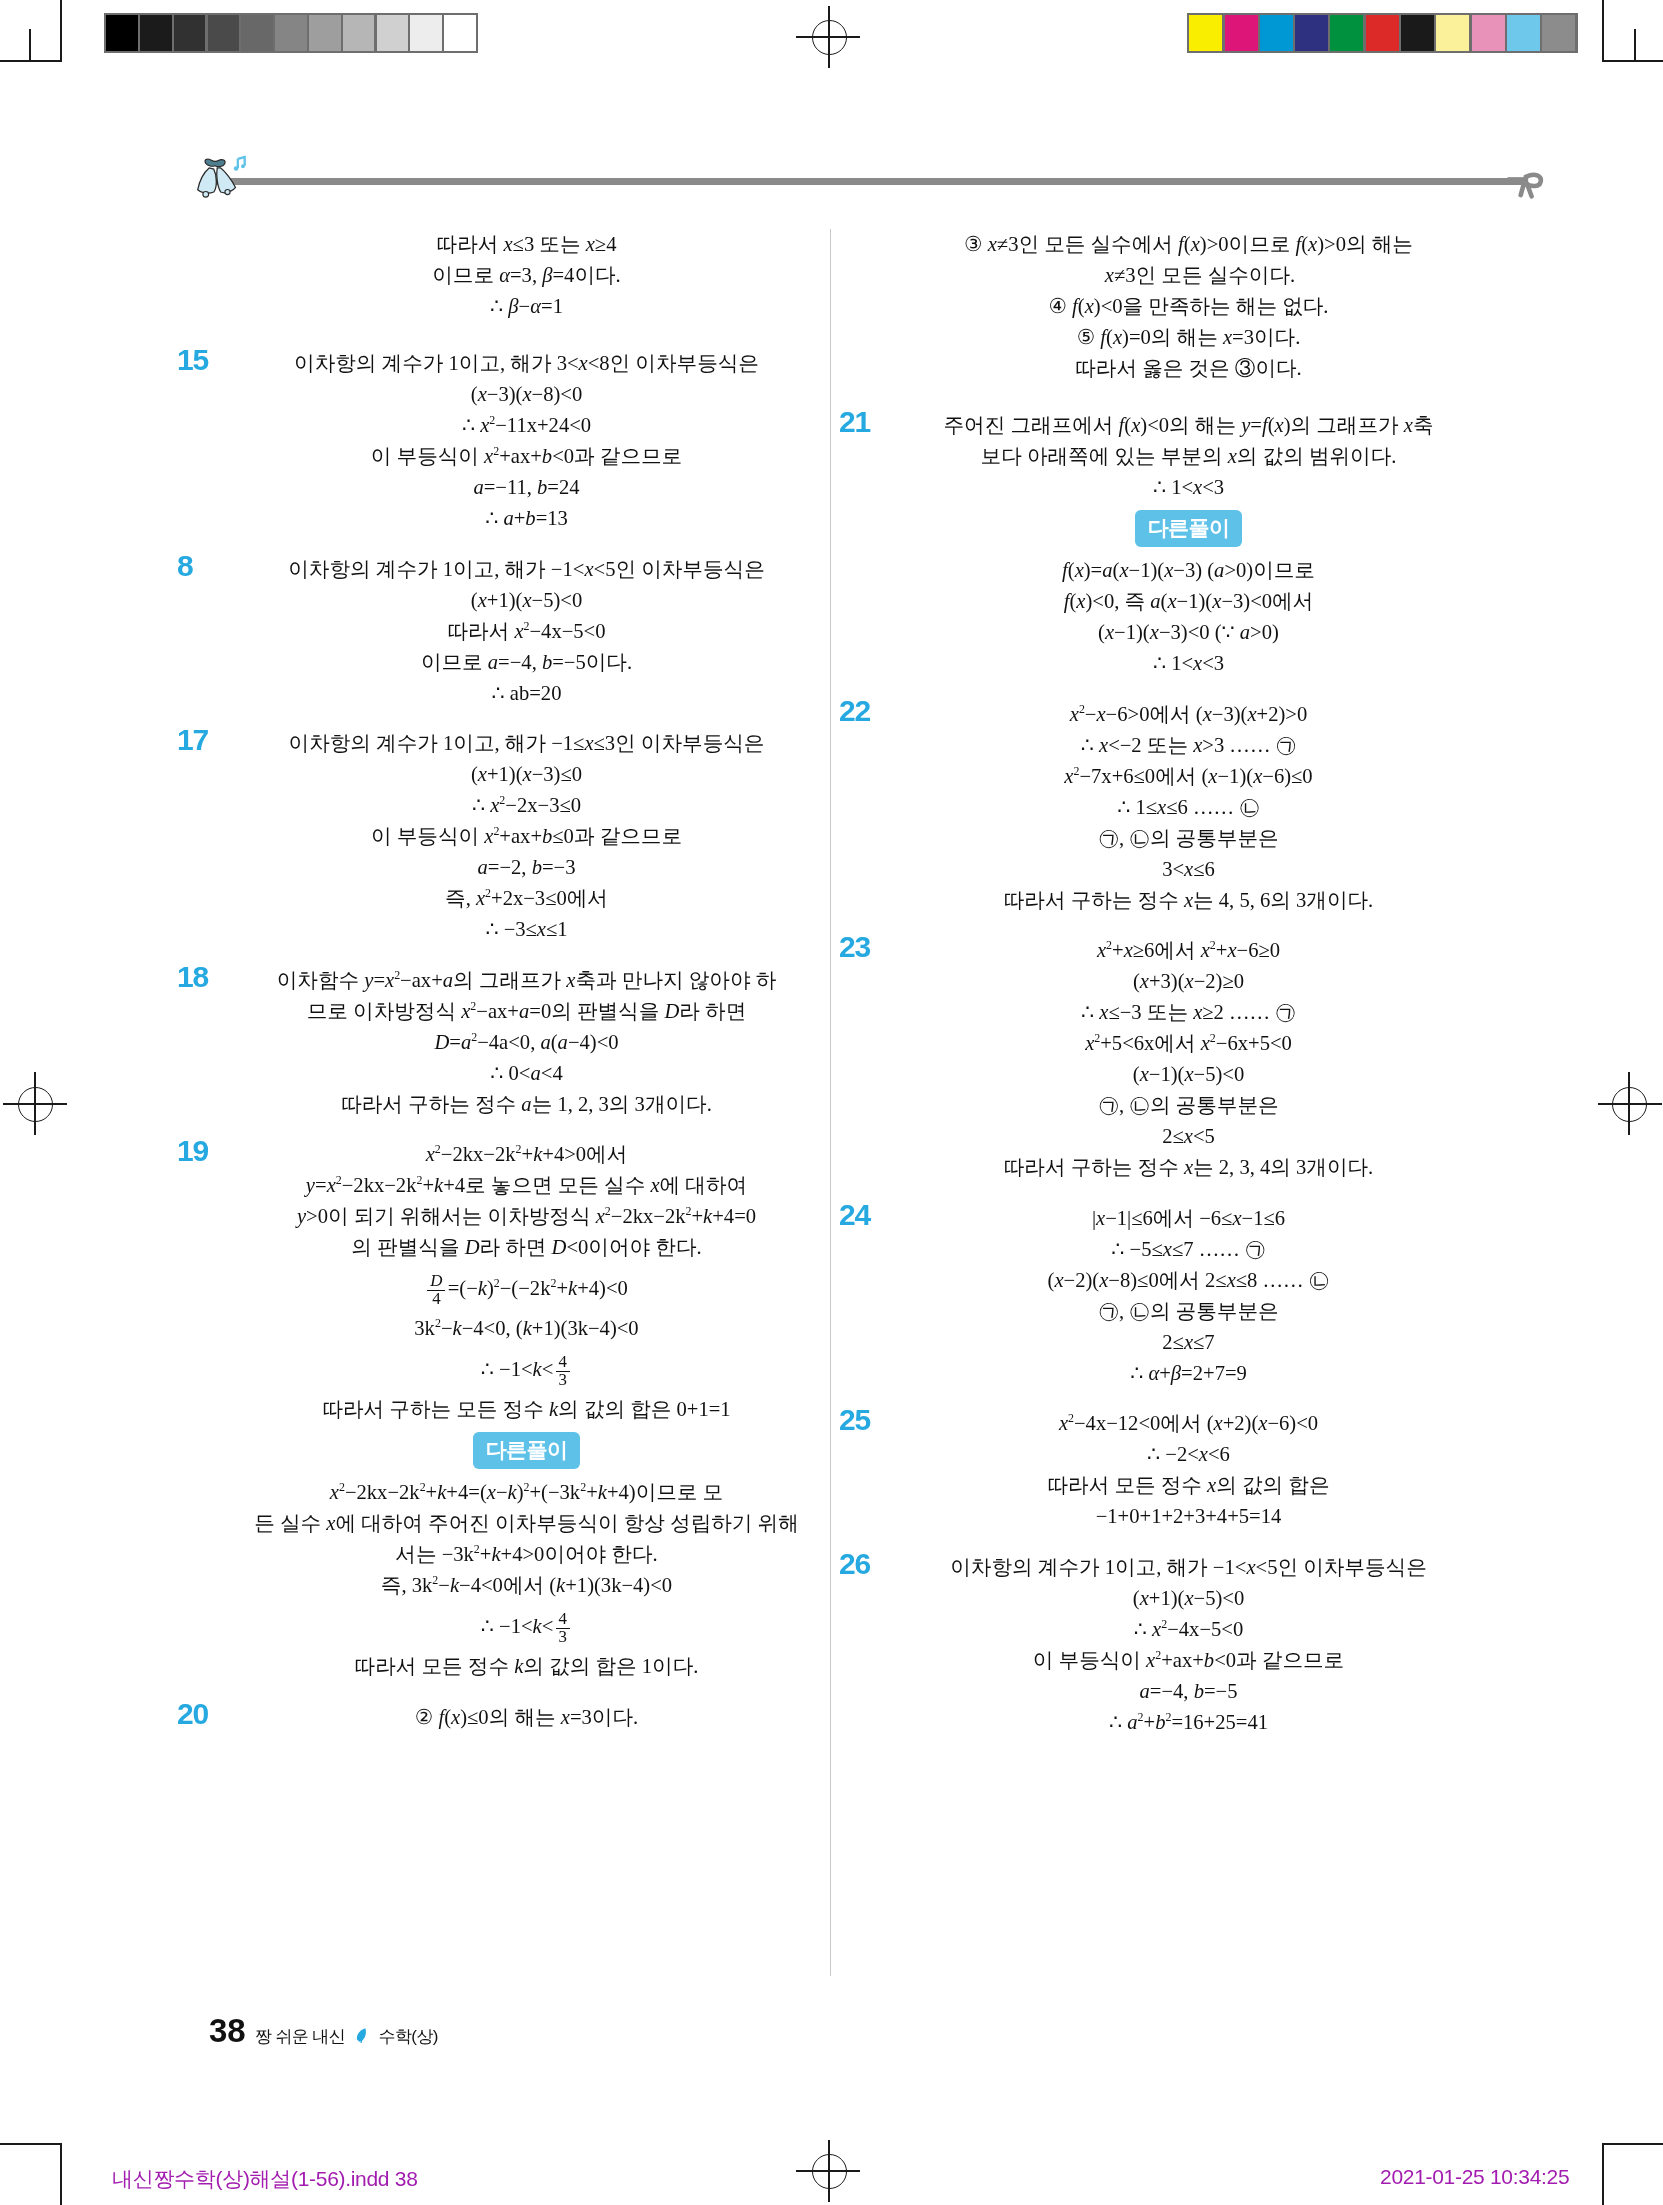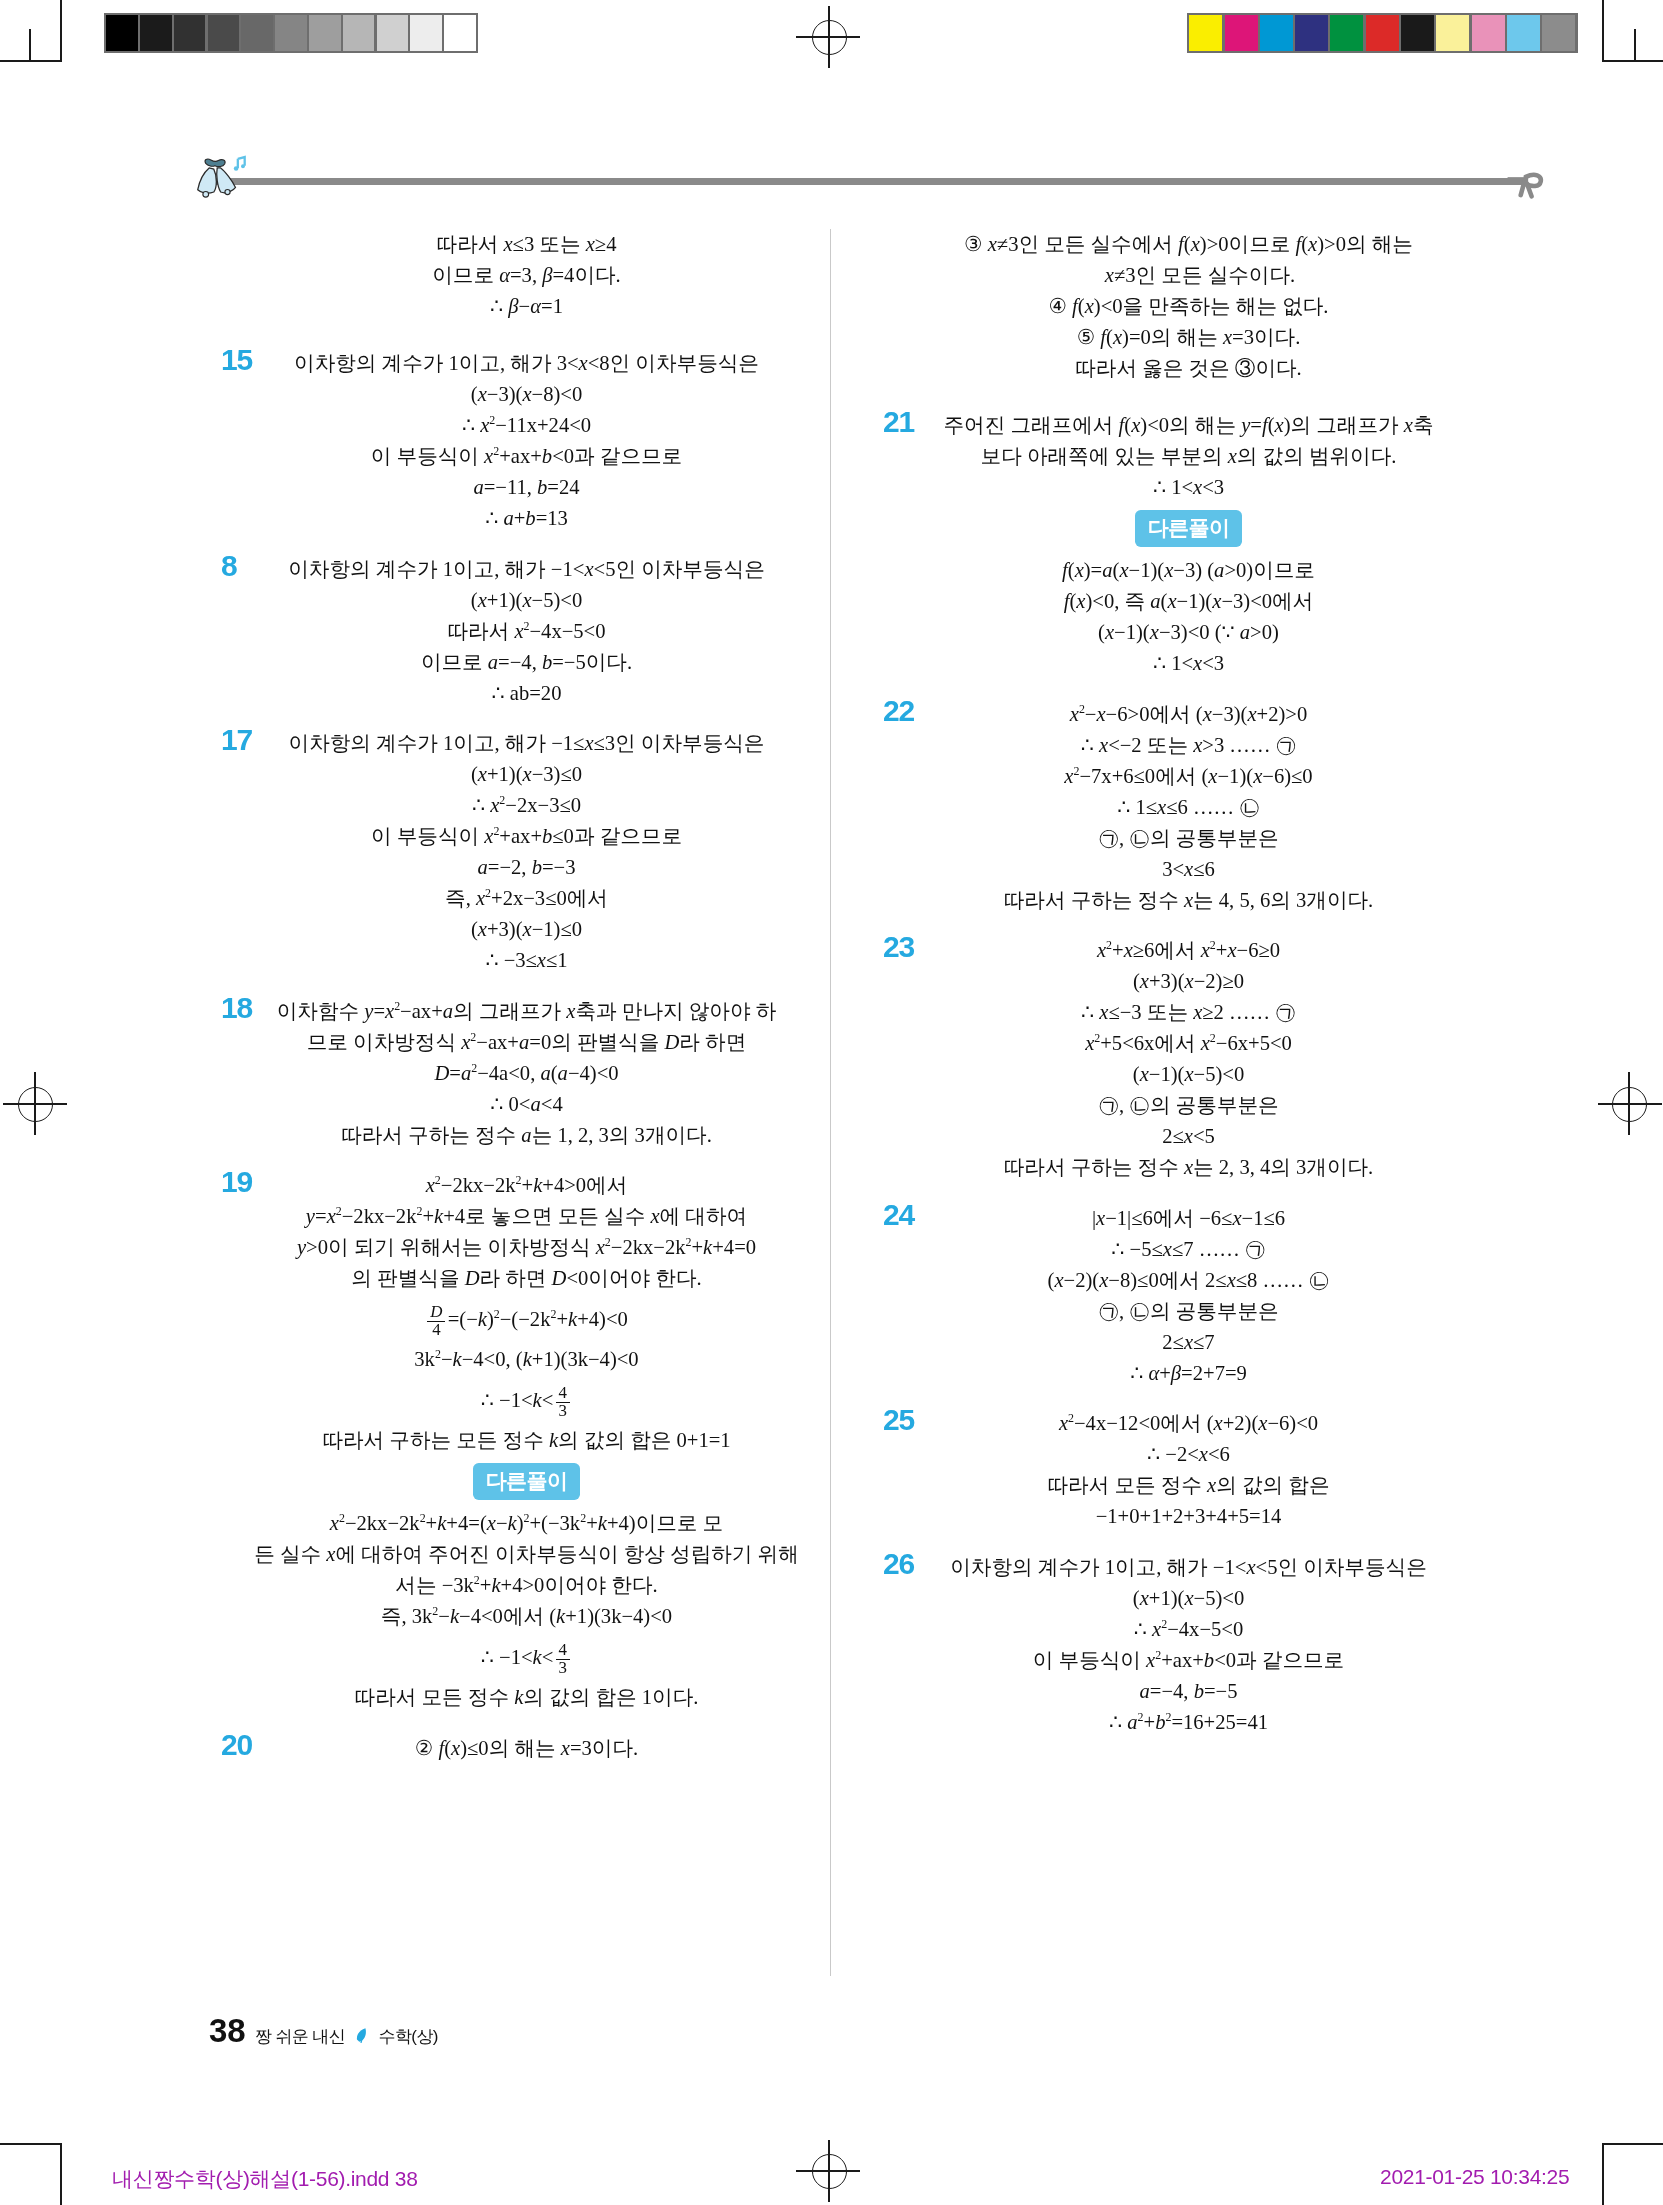--- a/index.html
+++ b/index.html
@@ -34,21 +34,21 @@
 
   
   .col{position:absolute;top:229px;width:607px;}
   .col-left{left:223px;}
   .col-right{left:885px;}
 
   .solution{position:relative;margin-bottom:19.5px;}
   .solution .num{
     position:absolute;left:-46px;top:-4.6px;
     color:#25a9e0;font-family:"Liberation Sans",sans-serif;
-    font-weight:bold;font-size:30px;letter-spacing:-1.1px;margin-left:44px;
+    font-weight:bold;font-size:30px;letter-spacing:-1.1px;
   }
   .lines{padding-left:0;}
   .ln{
     font-size:20.6px;line-height:31px;color:#111;
     white-space:nowrap;font-family:"Liberation Serif",serif;
   }
   .ln.ind{padding-left:23px;}
   .cont{margin-bottom:26px;}
 
   
@@ -193,21 +193,20 @@
 
     <div class="solution">
       <div class="num">17</div>
       <div class="lines">
         <div class="ln">이차항의 계수가 1이고, 해가 −1≤<span class="v">x</span>≤3인 이차부등식은</div>
         <div class="ln">(<span class="v">x</span>+1)(<span class="v">x</span>−3)≤0</div>
         <div class="ln">∴ <span class="v">x</span><sup>2</sup>−2x−3≤0</div>
         <div class="ln">이 부등식이 <span class="v">x</span><sup>2</sup>+ax+<span class="v">b</span>≤0과 같으므로</div>
         <div class="ln"><span class="v">a</span>=−2, <span class="v">b</span>=−3</div>
         <div class="ln">즉, <span class="v">x</span><sup>2</sup>+2x−3≤0에서</div>
-        <div class="ln">(<span class="v">x</span>+3)(<span class="v">x</span>−1)≤0</div>
         <div class="ln">∴ −3≤<span class="v">x</span>≤1</div>
       </div>
     </div>
 
     <div class="solution">
       <div class="num">18</div>
       <div class="lines">
         <div class="ln">이차함수 <span class="v">y</span>=<span class="v">x</span><sup>2</sup>−ax+<span class="v">a</span>의 그래프가 <span class="v">x</span>축과 만나지 않아야 하</div>
         <div class="ln">므로 이차방정식 <span class="v">x</span><sup>2</sup>−ax+<span class="v">a</span>=0의 판별식을 <span class="v">D</span>라 하면</div>
         <div class="ln"><span class="v">D</span>=<span class="v">a</span><sup>2</sup>−4a&lt;0, <span class="v">a</span>(<span class="v">a</span>−4)&lt;0</div>

